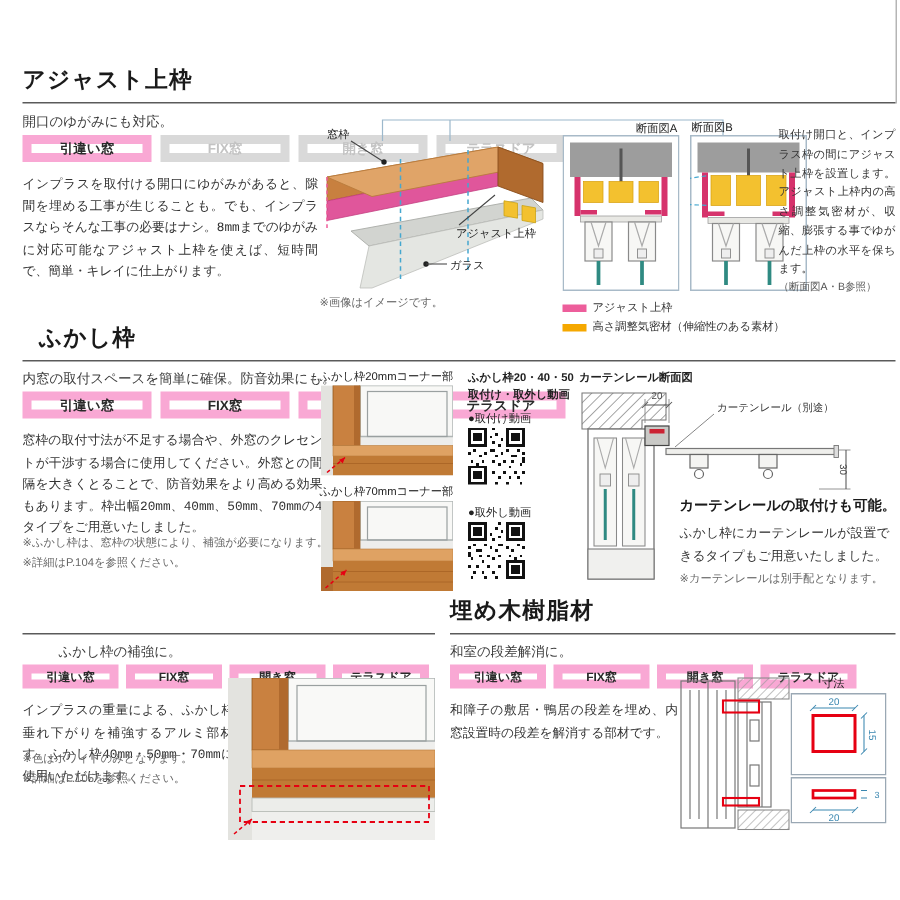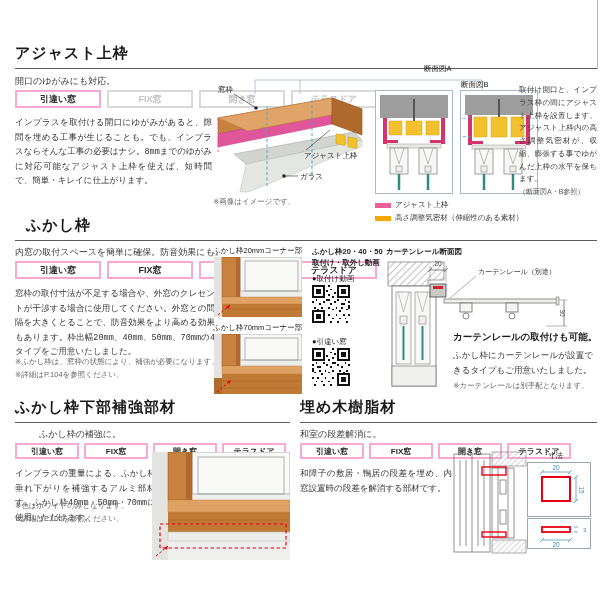--- a/index.html
+++ b/index.html
@@ -3,21 +3,21 @@
 <meta charset="utf-8">
 <style>
   html,body{margin:0;padding:0;background:#fff;}
   #page{position:relative;width:600px;height:600px;background:#fff;overflow:hidden;
         font-family:"Liberation Sans","DejaVu Sans",sans-serif;color:#333;}
   .abs{position:absolute;}
   .sec-title{margin:0;font-size:15px;font-weight:bold;color:#1a1a1a;letter-spacing:1px;}
   .rule{height:1px;background:#5a5a5a;}
   .subtitle{font-size:9px;color:#3c3c3c;}
   .tags{display:flex;gap:6px;}
-  .tag{box-sizing:border-box;width:86px;height:18px;border:2px solid #f9a8d4;background:#fff;
+  .tag{box-sizing:border-box;width:86px;height:18px;border:6px solid #f9a8d4;background:#fff;
        font-size:9px;font-weight:bold;color:#2a2a2a;display:flex;align-items:center;justify-content:center;}
   .tag.off{border-color:#d9d9d9;color:#c3c3c3;}
   .tag.sm{width:64px;height:16px;font-size:8px;}
   .body-text{font-size:8.5px;line-height:1.72;color:#333;text-align:justify;font-family:Liberation Mono, monospace;}
   .note{font-size:7.5px;color:#666;line-height:1.7;}
   .cap{font-size:7.5px;color:#222;}
   .cap-b{font-size:7.5px;color:#222;font-weight:bold;line-height:1.5;}
   .legend-row{display:flex;align-items:center;margin-bottom:3px;}
   .sw{display:inline-block;width:16px;height:5px;margin-right:4px;}
   .legend-label{font-size:7.5px;color:#333;}
@@ -94,21 +94,21 @@
     <line x1="22" y1="10" x2="44" y2="24" stroke="#444" stroke-width="0.7"></line>
     <circle cx="44" cy="24" r="1.8" fill="#222"></circle>
     <line x1="118" y1="46" x2="94" y2="66" stroke="#444" stroke-width="0.7"></line>
     <text x="92" y="74" font-size="7.5" fill="#222">アジャスト上枠</text>
     <circle cx="72" cy="92" r="1.8" fill="#222"></circle>
     <line x1="72" y1="92" x2="86" y2="92" stroke="#444" stroke-width="0.7"></line>
     <text x="88" y="95" font-size="7.5" fill="#222">ガラス</text>
   </svg>
   <div class="note abs" style="left:213px;top:196px;">※画像はイメージです。</div>
 
-  <div class="cap abs" style="left:376px;top:64px;padding-left:48px;">断面図A</div>
+  <div class="cap abs" style="left:376px;top:81px;padding-left:48px;">断面図A</div>
   <svg class="abs" style="left:375px;top:90px;" width="78" height="104" viewBox="0 0 78 104">
     <rect x="0.5" y="0.5" width="77" height="103" fill="#fff" stroke="#a8bac8" stroke-width="1"></rect>
     <rect x="5" y="5" width="68" height="23" fill="#9d9d9d"></rect>
     <line x1="39" y1="9" x2="39" y2="36" stroke="#555" stroke-width="2"></line>
     <rect x="8" y="28" width="4" height="26" fill="#d6336c"></rect>
     <rect x="66" y="28" width="4" height="26" fill="#d6336c"></rect>
     <rect x="12" y="50" width="11" height="3" fill="#d6336c"></rect>
     <rect x="55" y="50" width="11" height="3" fill="#d6336c"></rect>
     <rect x="14" y="31" width="13" height="14" fill="#f3c12f" stroke="#d9a112" stroke-width="0.5"></rect>
     <rect x="31" y="31" width="16" height="14" fill="#f3c12f" stroke="#d9a112" stroke-width="0.5"></rect>
@@ -220,21 +220,21 @@
 
   <div class="cap-b abs" style="left:312px;top:246px;">
     <span style="display:block;">ふかし枠20・40・50</span>
     <span style="display:block;">取付け・取外し動画</span>
   </div>
   <div class="cap abs" style="left:312px;top:274px;">●取付け動画</div>
   <svg class="qr abs" style="left:312px;top:285px;" width="38" height="38" viewBox="0 0 21 21" shape-rendering="crispEdges">
     <rect width="21" height="21" fill="#fff"></rect>
       <use href="#qr-pattern"></use>
   </svg>
-  <div class="cap abs" style="left:312px;top:337px;">●引違い窓</div>
+  <div class="cap abs" style="left:312px;top:337px;">●取外し動画</div>
   <svg class="qr abs" style="left:312px;top:348px;" width="38" height="38" viewBox="0 0 21 21" shape-rendering="crispEdges">
     <rect width="21" height="21" fill="#fff"></rect>
       <use href="#qr-pattern" transform="translate(21,0) scale(-1,1)"></use>
   </svg>
 
   <div class="cap-b abs" style="left:386px;top:246px;">カーテンレール断面図</div>
   <svg class="abs" style="left:386px;top:256px;" width="182" height="136" viewBox="0 0 182 136">
     <defs>
       <pattern id="hatch1" width="5" height="5" patternUnits="userSpaceOnUse" patternTransform="rotate(45)">
         <line x1="0" y1="0" x2="0" y2="5" stroke="#888" stroke-width="1"></line>
@@ -279,21 +279,20 @@
     <text x="176" y="59" font-size="6.5" fill="#444" transform="rotate(90 176 57)" text-anchor="middle">30</text>
 
     <text x="92" y="18" font-size="7" fill="#333">カーテンレール（別途）</text>
     <line x1="90" y1="20" x2="64" y2="42" stroke="#777" stroke-width="0.6"></line>
   </svg>
 
   <div class="headline abs" style="left:453px;top:331px;width:145px;">カーテンレールの取付けも可能。</div>
   <div class="body-text abs" style="left:453px;top:349px;width:140px;">ふかし枠にカーテンレールが設置できるタイプもご用意いたしました。</div>
   <div class="note abs" style="left:453px;top:380px;">※カーテンレールは別手配となります。</div>
 
-  <h2 class="sec-title abs" style="left:15px;top:398px;">ふかし枠下部補強部材</h2>
   <div class="rule abs" style="left:15px;top:422px;width:275px;"></div>
   <div class="subtitle abs" style="left:15px;top:428px;margin-left:24px;">ふかし枠の補強に。</div>
 
   <div class="tags abs" style="left:15px;top:443px;gap:5px;">
     <span class="tag sm">引違い窓</span>
     <span class="tag sm">FIX窓</span>
     <span class="tag sm">開き窓</span>
     <span class="tag sm">テラスドア</span>
   </div>
 

